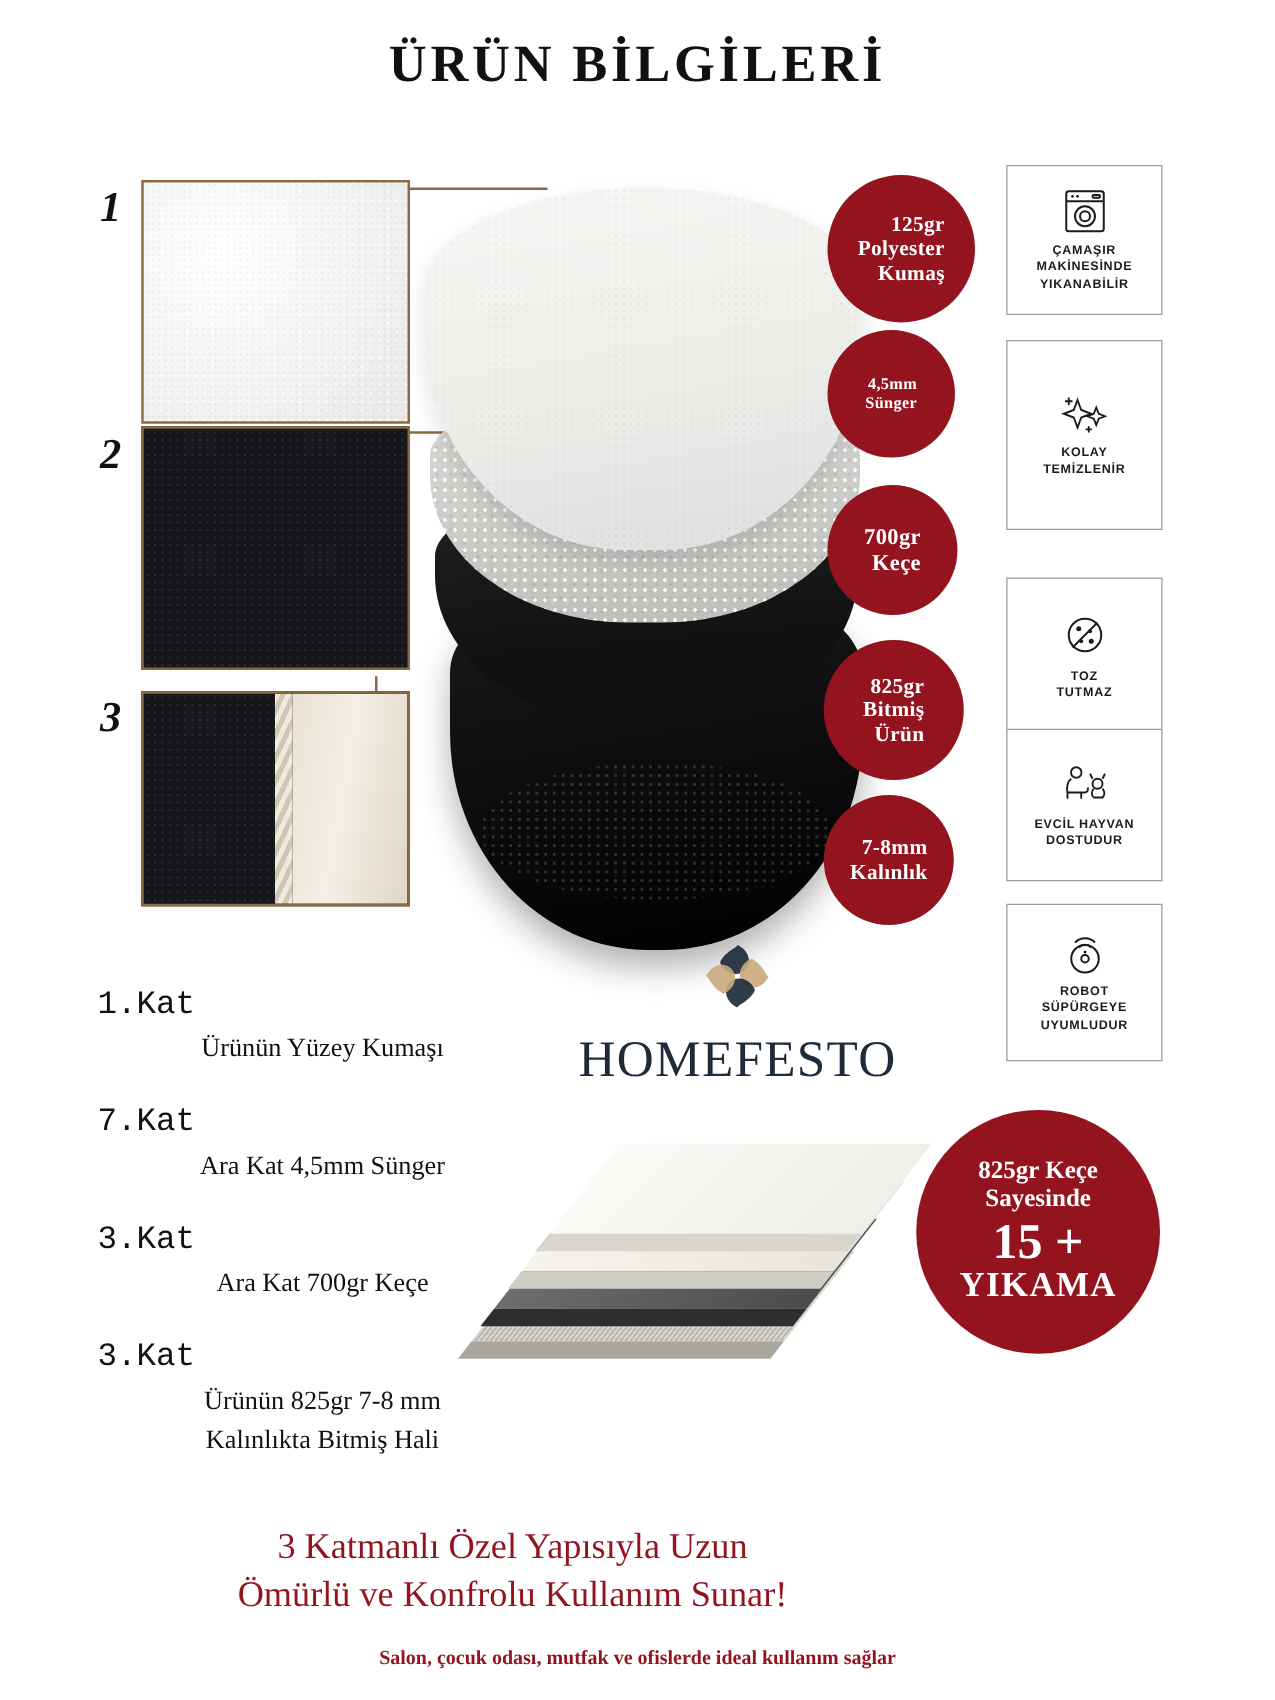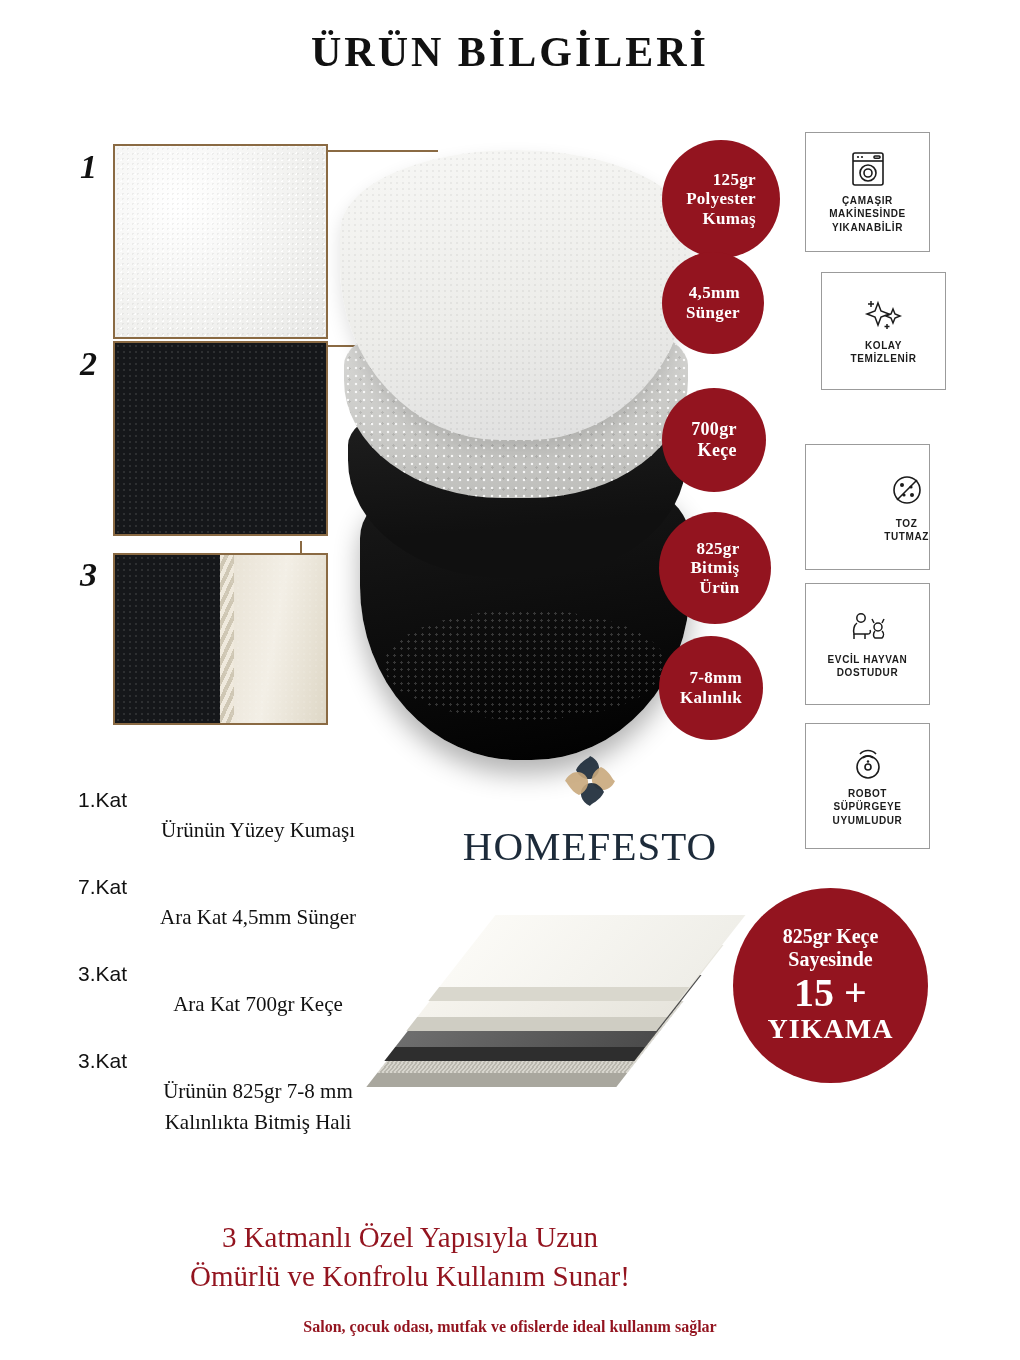--- a/index.html
+++ b/index.html
@@ -143,21 +143,21 @@
     font-family:"Liberation Sans", sans-serif;
     font-size:10px;font-weight:bold;letter-spacing:.6px;
     text-align:center;color:#1b1b1b;line-height:1.35;
   }
   .feature svg{display:block;}
 
   
   .legend{position:absolute;left:78px;top:785px;width:360px;}
   .legend-item{margin-bottom:26px;}
   .legend-item .l1{
-    font-family:Liberation Sans, sans-serif;font-size:21px;color:#111;line-height:1.45;
+    font-family:Liberation Mono, monospace;font-size:26px;color:#111;line-height:1.45;
   }
   .legend-item .l2{
     font-family:"Liberation Serif", serif;font-size:21px;color:#111;line-height:1.45;text-align:center;
   }
 
   
   .brand{position:absolute;left:430px;top:748px;width:320px;text-align:center;}
   .brand-name{
     font-family:"Liberation Serif", serif;
     font-size:41px;letter-spacing:1px;color:#1d2b3a;font-weight:normal;
@@ -239,21 +239,21 @@
   </div>
 
   <div class="badge" style="left:662px;top:140px;width:118px;height:118px;font-size:17px;">
     <div>
       <div>125gr</div>
       <div>Polyester</div>
       <div>Kumaş</div>
     </div>
   </div>
 
-  <div class="badge" style="left:662px;top:252px;width:102px;height:102px;font-size:17px;">
+  <div class="badge" style="left:662px;top:264px;width:102px;height:102px;font-size:13px;">
     <div>
       <div>4,5mm</div>
       <div>Sünger</div>
     </div>
   </div>
 
   <div class="badge" style="left:662px;top:388px;width:104px;height:104px;font-size:18px;">
     <div>
       <div>700gr</div>
       <div>Keçe</div>
@@ -285,34 +285,34 @@
         <circle cx="10" cy="7" r="1.1" fill="#1b1b1b" stroke="none"></circle>
         <circle cx="14" cy="7" r="1.1" fill="#1b1b1b" stroke="none"></circle>
         <rect x="26" y="6" width="6" height="2.2" rx="1"></rect>
       </svg>
     </span>
     <div class="flabel" style="white-space:pre-line;">ÇAMAŞIR
 MAKİNESİNDE
 YIKANABİLİR</div>
   </div>
 
-  <div class="feature" style="top:272px;height:118px;margin-left:16px;">
+  <div class="feature" style="top:272px;height:152px;">
     <span>
       <svg width="48" height="36" viewBox="0 0 48 36" fill="none" stroke="#1b1b1b" stroke-width="1.5">
         <path d="M18 6 L21 14 L29 17 L21 20 L18 28 L15 20 L7 17 L15 14 Z"></path>
         <path d="M33 12 L35 17 L40 19 L35 21 L33 26 L31 21 L26 19 L31 17 Z"></path>
         <path d="M11 4 v6 M8 7 h6"></path>
         <path d="M27 27 v5 M24.5 29.5 h5"></path>
       </svg>
     </span>
     <div class="flabel" style="white-space:pre-line;">KOLAY
 TEMİZLENİR</div>
   </div>
 
-  <div class="feature" style="top:444px;height:126px;align-items:flex-end;">
+  <div class="feature" style="top:462px;height:126px;">
     <span>
       <svg width="44" height="40" viewBox="0 0 44 40" fill="none" stroke="#1b1b1b" stroke-width="1.6">
         <circle cx="22" cy="19" r="13"></circle>
         <line x1="12" y1="29" x2="32" y2="9"></line>
         <circle cx="17" cy="14" r="2" fill="#1b1b1b" stroke="none"></circle>
         <circle cx="26" cy="16" r="1.6" fill="#1b1b1b" stroke="none"></circle>
         <circle cx="19" cy="24" r="1.6" fill="#1b1b1b" stroke="none"></circle>
         <circle cx="27" cy="24" r="2" fill="#1b1b1b" stroke="none"></circle>
       </svg>
     </span>

